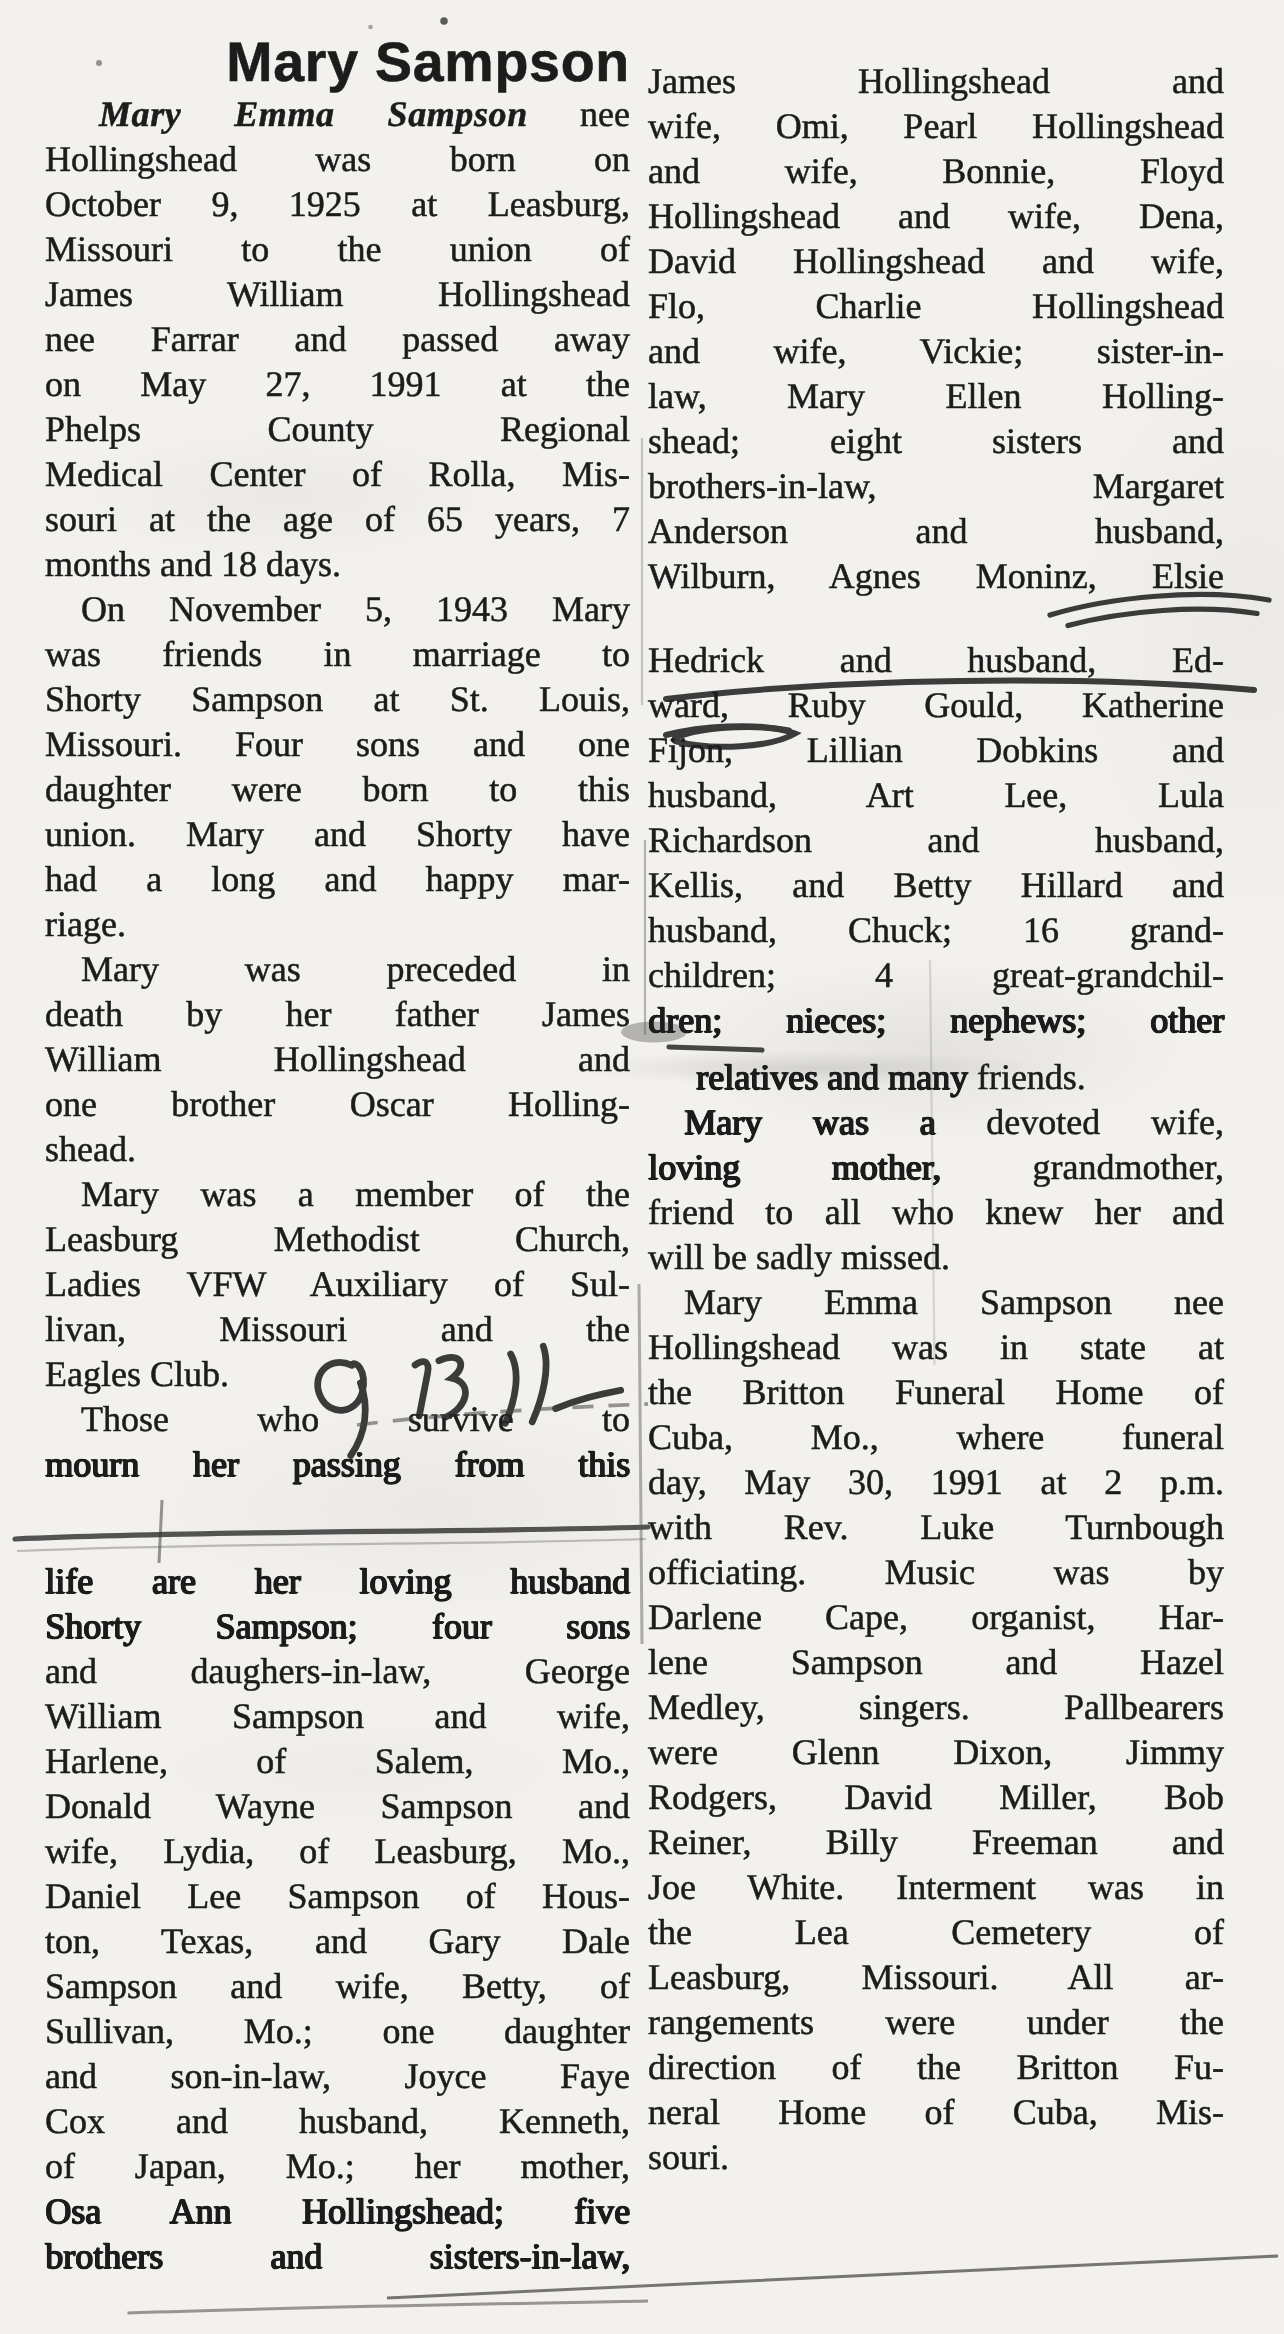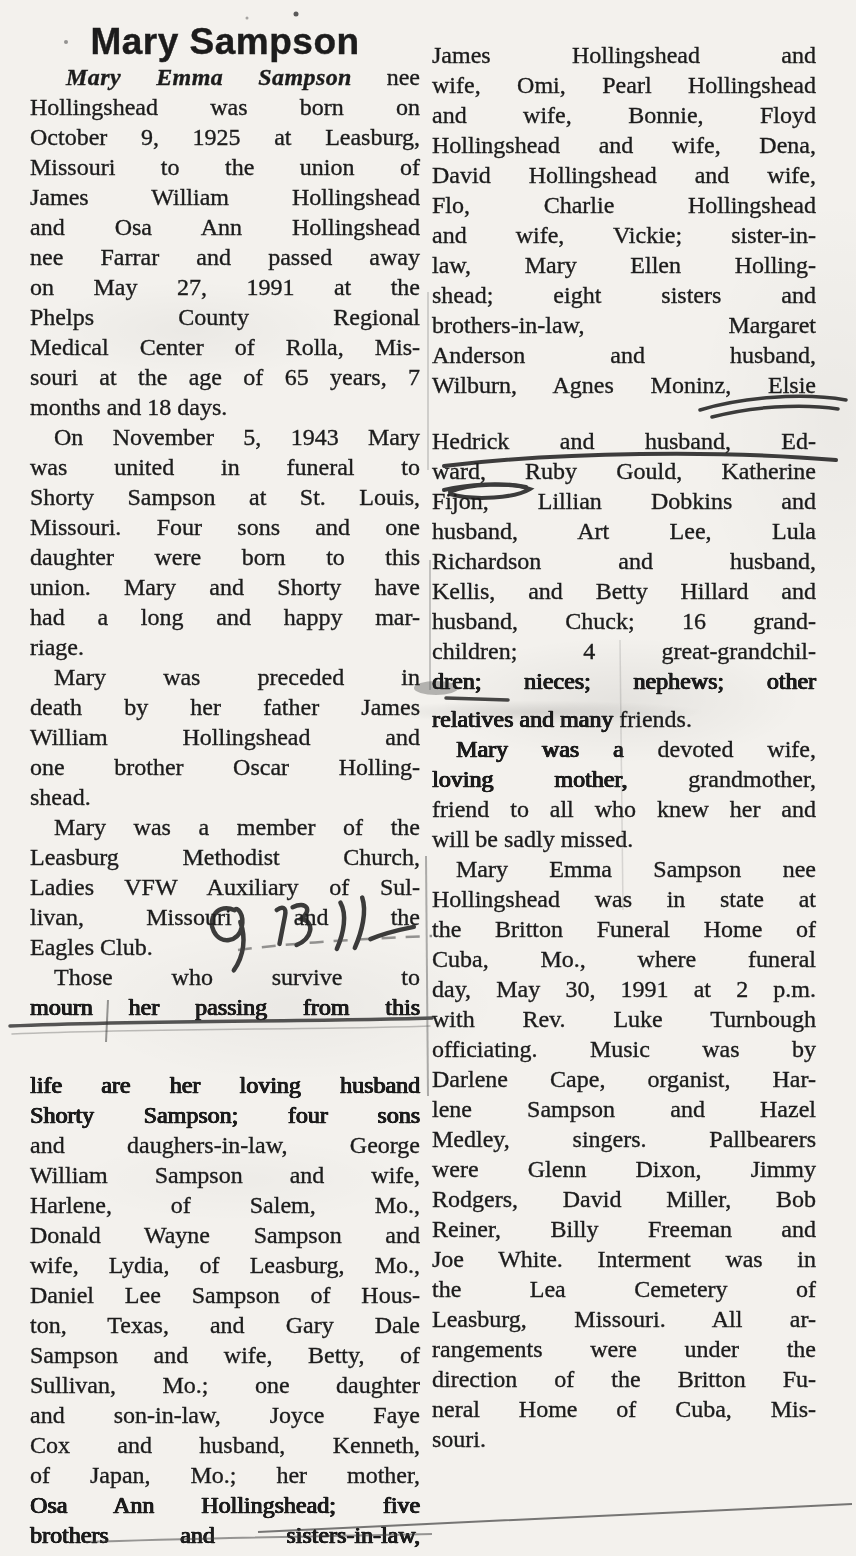--- a/index.html
+++ b/index.html
@@ -20,21 +20,21 @@
     color:#1c1c1c;
   }
   .column{position:absolute;}
   .col-left{left:30px;top:22px;width:390px;}
   .col-right{left:432px;top:40px;width:384px;}
   .title{
     font-family:"Liberation Sans", sans-serif;
     font-weight:bold;
     font-size:37px;
     line-height:40px;
-    text-align:center;
+    text-align:right;
     letter-spacing:.5px;
     -webkit-text-stroke:.4px #1c1c1c;
   }
   .line{
     font-size:24px;
     line-height:30px;
     text-align:justify;
     text-align-last:justify;
     white-space:nowrap;
     -webkit-text-stroke:.35px #1c1c1c;
@@ -50,29 +50,28 @@
 <div class="page">
 
   <div class="column col-left">
     <div class="title">Mary Sampson</div>
     <div id="left-column-lines">
         <div class="line" style="text-indent: 36px;"><span class="lead">Mary Emma Sampson</span><span> nee</span></div>
         <div class="line"><span>Hollingshead was born on</span></div>
         <div class="line"><span>October 9, 1925 at Leasburg,</span></div>
         <div class="line"><span>Missouri to the union of</span></div>
         <div class="line"><span>James William Hollingshead</span></div>
-        <div class="line"><span>and Osa Ann Hollingshead</span></div>
         <div class="line"><span>nee Farrar and passed away</span></div>
         <div class="line"><span>on May 27, 1991 at the</span></div>
         <div class="line"><span>Phelps County Regional</span></div>
         <div class="line"><span>Medical Center of Rolla, Mis-</span></div>
         <div class="line"><span>souri at the age of 65 years, 7</span></div>
         <div class="line end"><span>months and 18 days.</span></div>
         <div class="line" style="text-indent: 24px;"><span>On November 5, 1943 Mary</span></div>
-        <div class="line"><span>was united in funeral to</span></div>
+        <div class="line"><span>was friends in marriage to</span></div>
         <div class="line"><span>Shorty Sampson at St. Louis,</span></div>
         <div class="line"><span>Missouri. Four sons and one</span></div>
         <div class="line"><span>daughter were born to this</span></div>
         <div class="line"><span>union. Mary and Shorty have</span></div>
         <div class="line"><span>had a long and happy mar-</span></div>
         <div class="line end"><span>riage.</span></div>
         <div class="line" style="text-indent: 24px; font-family: Liberation Serif, serif;"><span>Mary was preceded in</span></div>
         <div class="line"><span>death by her father James</span></div>
         <div class="line"><span>William Hollingshead and</span></div>
         <div class="line"><span>one brother Oscar Holling-</span></div>
@@ -119,21 +118,21 @@
         <div class="line"><span>Wilburn, Agnes Moninz, Elsie</span></div>
         <div class="line" style="margin-top: 26px;"><span>Hedrick and husband, Ed-</span></div>
         <div class="line"><span>ward, Ruby Gould, Katherine</span></div>
         <div class="line"><span>Fijon, Lillian Dobkins and</span></div>
         <div class="line"><span>husband, Art Lee, Lula</span></div>
         <div class="line"><span>Richardson and husband,</span></div>
         <div class="line"><span>Kellis, and Betty Hillard and</span></div>
         <div class="line"><span>husband, Chuck; 16 grand-</span></div>
         <div class="line"><span>children; 4 great-grandchil-</span></div>
         <div class="line"><span class="smudge">dren; nieces; nephews; other</span></div>
-        <div class="line end" style="margin-top: 8px;"><span class="smudge">relatives and many</span><span> friends.</span></div>
+        <div class="line end" style="margin-top: 8px; margin-left: 32px;"><span class="smudge">relatives and many</span><span> friends.</span></div>
         <div class="line" style="text-indent: 24px;"><span class="smudge">Mary was a</span><span> devoted wife,</span></div>
         <div class="line"><span class="smudge">loving mother,</span><span> grandmother,</span></div>
         <div class="line"><span>friend to all who knew her and</span></div>
         <div class="line end"><span>will be sadly missed.</span></div>
         <div class="line" style="text-indent: 24px;"><span>Mary Emma Sampson nee</span></div>
         <div class="line"><span>Hollingshead was in state at</span></div>
         <div class="line"><span>the Britton Funeral Home of</span></div>
         <div class="line"><span>Cuba, Mo., where funeral</span></div>
         <div class="line"><span>day, May 30, 1991 at 2 p.m.</span></div>
         <div class="line"><span>with Rev. Luke Turnbough</span></div>

